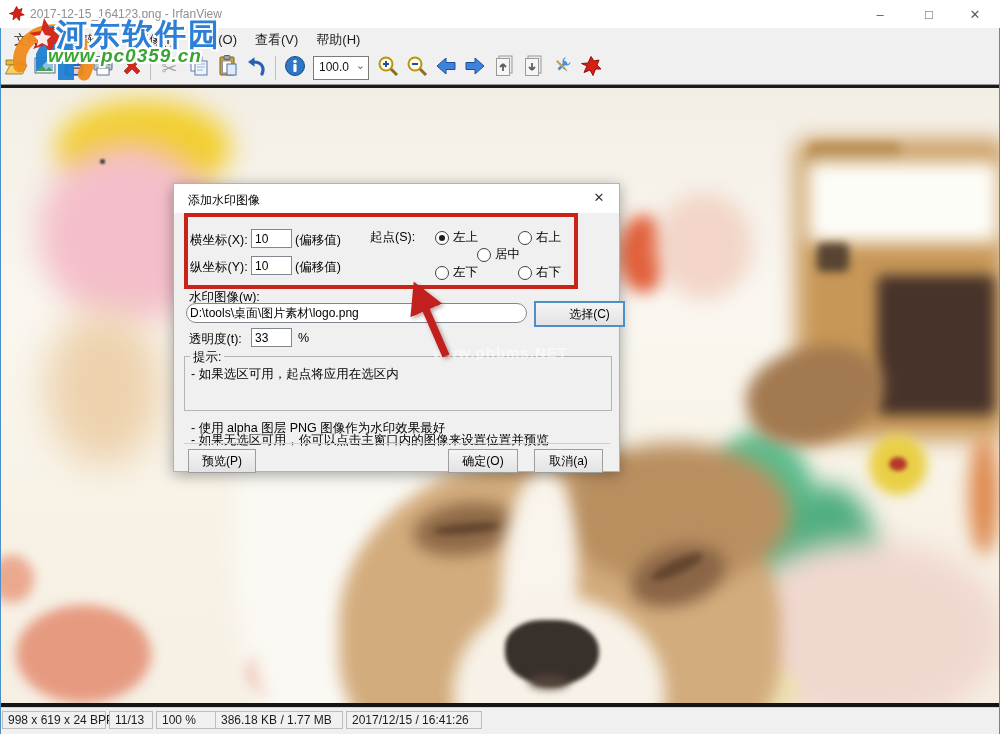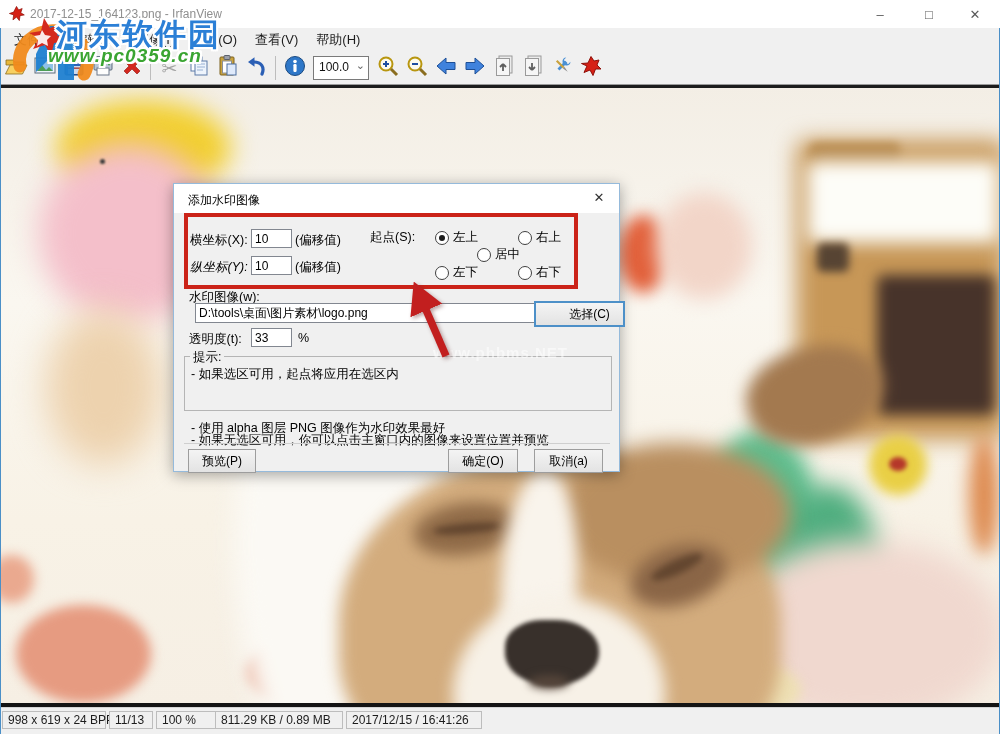--- a/index.html
+++ b/index.html
@@ -266,21 +266,21 @@
       <span class="dlg-title">添加水印图像</span>
       <span class="dlg-close">✕</span>
     </div>
 
     <div class="red-rect"></div>
 
     <span class="dlg-label" style="left:16px;top:48px;">横坐标(X):</span>
     <input class="dlg-input" style="left: 77px; top: 45px; width: 36px;" value="10">
     <span class="dlg-label" style="left:121px;top:48px;">(偏移值)</span>
 
-    <span class="dlg-label" style="left:16px;top:75px;font-style:italic;">纵坐标(Y):</span>
+    <span class="dlg-label" style="left:16px;top:75px;">纵坐标(Y):</span>
     <input class="dlg-input" style="left: 77px; top: 72px; width: 36px;" value="10">
     <span class="dlg-label" style="left:121px;top:75px;">(偏移值)</span>
 
     <span class="dlg-label" style="left:196px;top:45px;">起点(S):</span>
     <div class="radio sel" style="left:261px;top:45px;">
       <span class="circ"></span>
         <span class="rlabel">左上</span>
     </div>
     <div class="radio" style="left:344px;top:45px;">
       <span class="circ"></span>
@@ -293,21 +293,21 @@
     <div class="radio" style="left:261px;top:80px;">
       <span class="circ"></span>
         <span class="rlabel">左下</span>
     </div>
     <div class="radio" style="left:344px;top:80px;">
       <span class="circ"></span>
         <span class="rlabel">右下</span>
     </div>
 
     <span class="dlg-label" style="left:15px;top:105px;">水印图像(w):</span>
-    <input class="dlg-input" style="left: 21px; top: 119px; width: 336px; height: 18px;" value="D:\tools\桌面\图片素材\logo.png">
+    <input class="dlg-input" style="left: 12px; top: 119px; width: 336px; height: 18px; border-radius: 10px;" value="D:\tools\桌面\图片素材\logo.png">
     <div class="dlg-btn" style="left:360px;top:117px;width:67px;border:2px solid #4d90c8;padding-left:20px;">选择(C)</div>
 
     <span class="dlg-label" style="left:15px;top:147px;">透明度(t):</span>
     <input class="dlg-input" style="left: 77px; top: 144px; width: 36px;" value="33">
     <span class="dlg-label" style="left:124px;top:147px;">%</span>
 
     <div class="groupbox" style="left:10px;top:172px;width:426px;height:53px;"></div>
     <span class="dlg-label" style="left:16px;top:165px;background:#f0f0f0;padding:0 3px;">提示:</span>
     <span class="dlg-label" style="left:17px;top:182px;">- 如果选区可用，起点将应用在选区内</span>
     <span class="dlg-label" style="left:17px;top:200px;margin-top:48px;">- 如果无选区可用，你可以点击主窗口内的图像来设置位置并预览</span>
@@ -342,17 +342,17 @@
       </svg>
     </span>
     <span class="wm-name">河东软件园</span>
     <span class="wm-url">www.pc0359.cn</span>
   </div>
 
   <div class="statusbar">
     <div class="status-panel" style="left:1px;width:104px;">998 x 619 x 24 BPP</div>
     <div class="status-panel" style="left:108px;width:44px;">11/13</div>
     <div class="status-panel" style="left:155px;width:80px;">100 %</div>
-    <div class="status-panel" style="left:214px;width:128px;">811.29 KB / 0.89 MB</div>
+    <div class="status-panel" style="left:214px;width:128px;">386.18 KB / 1.77 MB</div>
     <div class="status-panel" style="left:345px;width:136px;">2017/12/15 / 16:41:26</div>
   </div>
 
 </div>
 
 </body></html>

